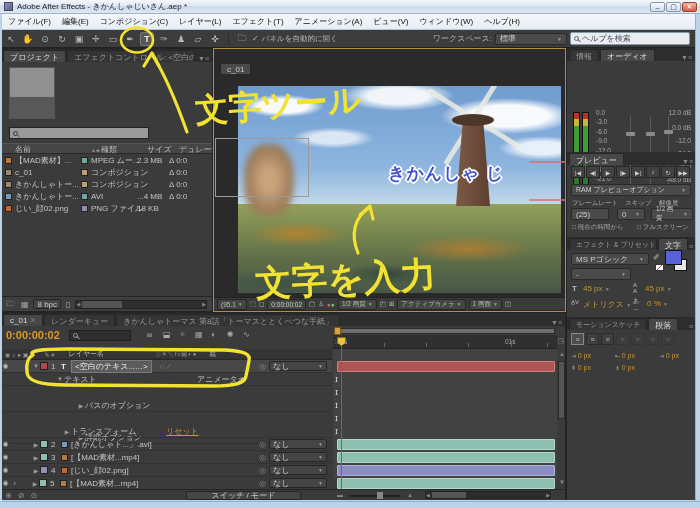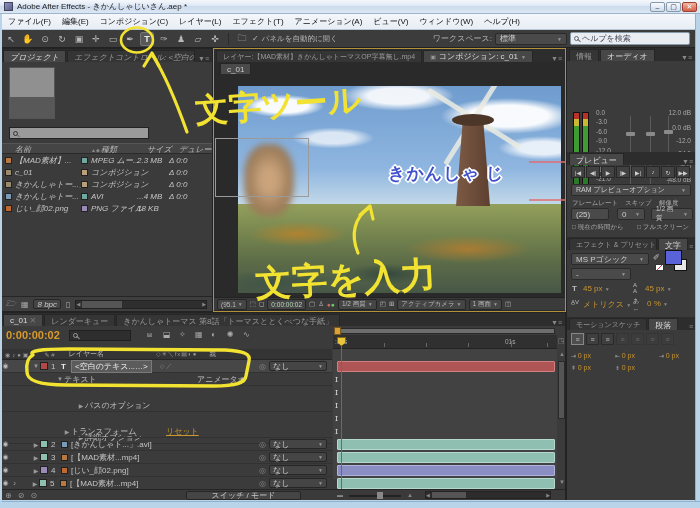--- a/index.html
+++ b/index.html
@@ -169,21 +169,21 @@
     <span class="ddl" style="width:72px;">
       <span>標準</span>
       <span class="car" style="margin-left:auto;">▼</span>
     </span>
     <span class="searchbox" style="margin-right:6px;">
       <span class="mag"></span>
       <span>ヘルプを検索</span>
     </span>
   </div>
 
-  <div class="abs panel" style="left:0;top:48px;width:213px;height:264px;font-style:italic;">
+  <div class="abs panel" style="left:0;top:48px;width:213px;height:264px;">
     <div class="tabrow">
       <span class="tab active">プロジェクト</span>
       <span class="tab" style="max-width:128px;">エフェクトコントロール: &lt;空白のテキ</span>
       <span class="panelmenu">▼≡</span>
     </div>
     <div class="abs" style="left:8px;top:18px;width:46px;height:52px;border:1px solid #555;background:linear-gradient(180deg,#909090 0 58%,#585858 58% 100%);"></div>
     <div class="abs" style="left:8px;top:78px;width:140px;height:12px;background:#9a9a9a;border:1px solid #222;display:flex;align-items:center;padding:0 3px;">
       <span class="mag" style="border-color:#333;"></span>
     </div>
     <div class="abs pcolhead" style="left:0;top:94px;width:211px;">
@@ -244,29 +244,20 @@
       <span style="color:#aaa;">▯</span>
       <span style="flex:1;height:9px;background:#2e2e2e;border:1px solid #222;display:flex;align-items:center;">
         <span style="color:#888;font-size:5px;">◀</span>
         <span style="flex:0 0 40px;height:7px;background:#555;margin-left:2px;"></span>
         <span style="margin-left:auto;color:#888;font-size:5px;">▶</span>
       </span>
     </div>
   </div>
 
   <div class="abs compwrap">
-    <div class="tabrow">
-      <span class="tab" style="max-width:215px;font-size:7px;">レイヤー:【MAD素材】きかんしゃトーマスOP字幕無し.mp4</span>
-      <span class="tab active" style="display:flex;gap:3px;align-items:center;">
-        <span style="font-size:6px;color:#999;">▣</span>
-        <span>コンポジション: c_01</span>
-        <span style="font-size:5px;color:#999;">▼</span>
-      </span>
-      <span class="panelmenu">▼≡</span>
-    </div>
     <span class="tab" style="position:absolute;left:6px;top:14px;height:11px;background:#4a4a4a;color:#ccc;">
       <span>c_01</span>
     </span>
 
     <div class="viewer">
       <div class="sky"></div>
       <div class="ground"></div>
       <div class="blade" style="transform:rotate(32deg);"></div>
       <div class="blade" style="transform:rotate(-58deg);"></div>
       <div class="mill-tower"></div>

